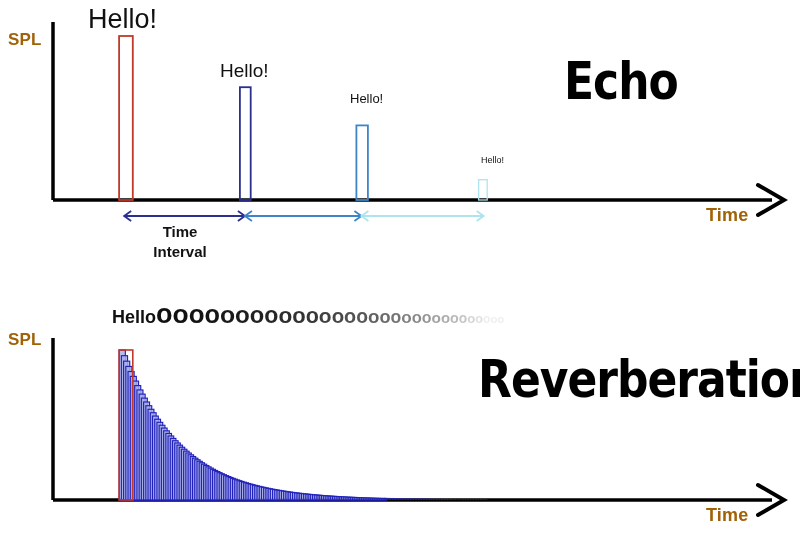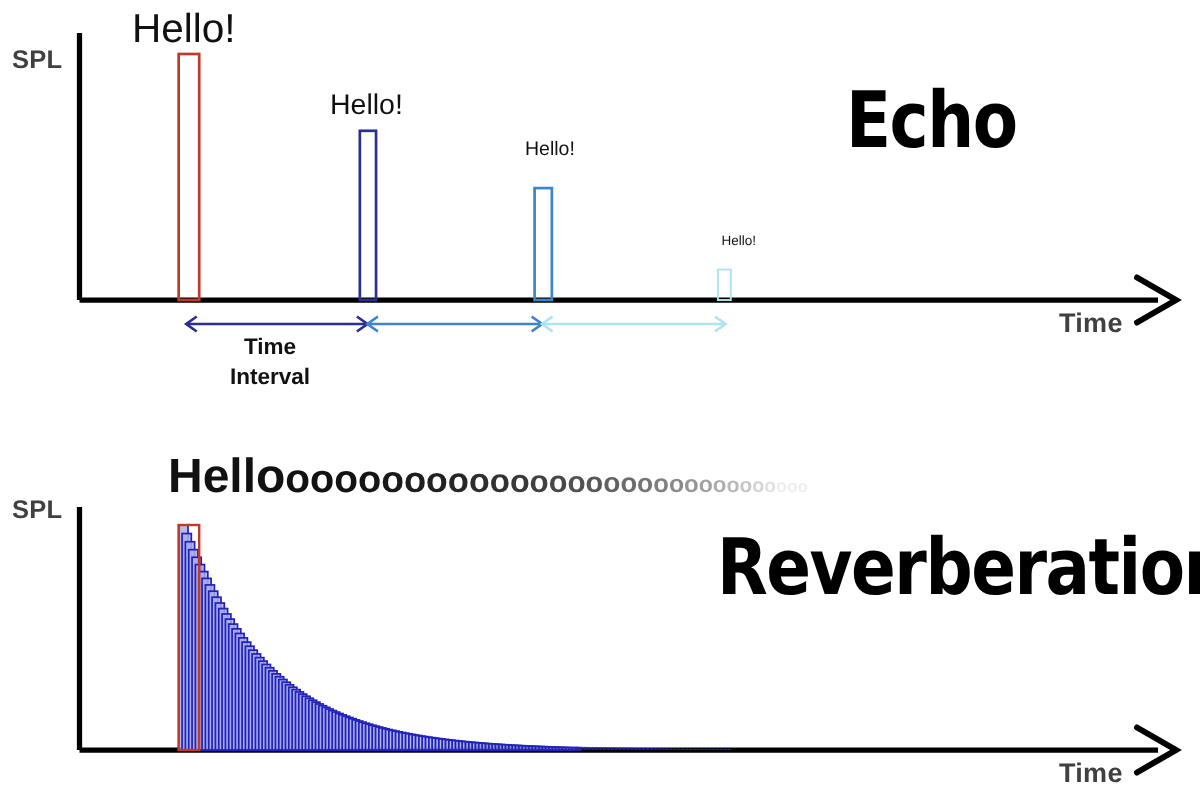--- a/index.html
+++ b/index.html
@@ -10,21 +10,21 @@
     font-family:"Liberation Sans","DejaVu Sans",sans-serif;
     overflow:hidden;
     position:relative;
   }
   #stage{position:relative;width:800px;height:533px;}
   #svg-layer{position:absolute;left:0;top:0;width:800px;height:533px;}
 
   .axis-label{
     position:absolute;
     font-weight:bold;
-    color:#404040;
+    color:#a16207;
     letter-spacing:.2px;
     white-space:nowrap;
   }
   .spl-label{font-size:17px;}
   .time-label{font-size:18px;}
 
   .hello-lbl{
     position:absolute;
     font-weight:normal;
     color:#111111;
@@ -56,21 +56,21 @@
   }
 
   #reverb-word{
     position:absolute;
     left:112px;top:301px;
     white-space:nowrap;
     font-weight:bold;
     color:#111111;
     line-height:1;
   }
-  #reverb-word .head{font-size:32px;vertical-align:baseline;}
+  #reverb-word .head{font-size:18px;vertical-align:baseline;}
   #reverb-word .oo{vertical-align:baseline;display:inline-block;}
 </style>
 </head>
 <body>
 
 <div id="stage">
 
   <svg id="svg-layer" viewBox="0 0 800 533">
     <g id="echo-axes">
       <line x1="53" y1="22" x2="53" y2="200" stroke="#000" stroke-width="3.5"></line>

